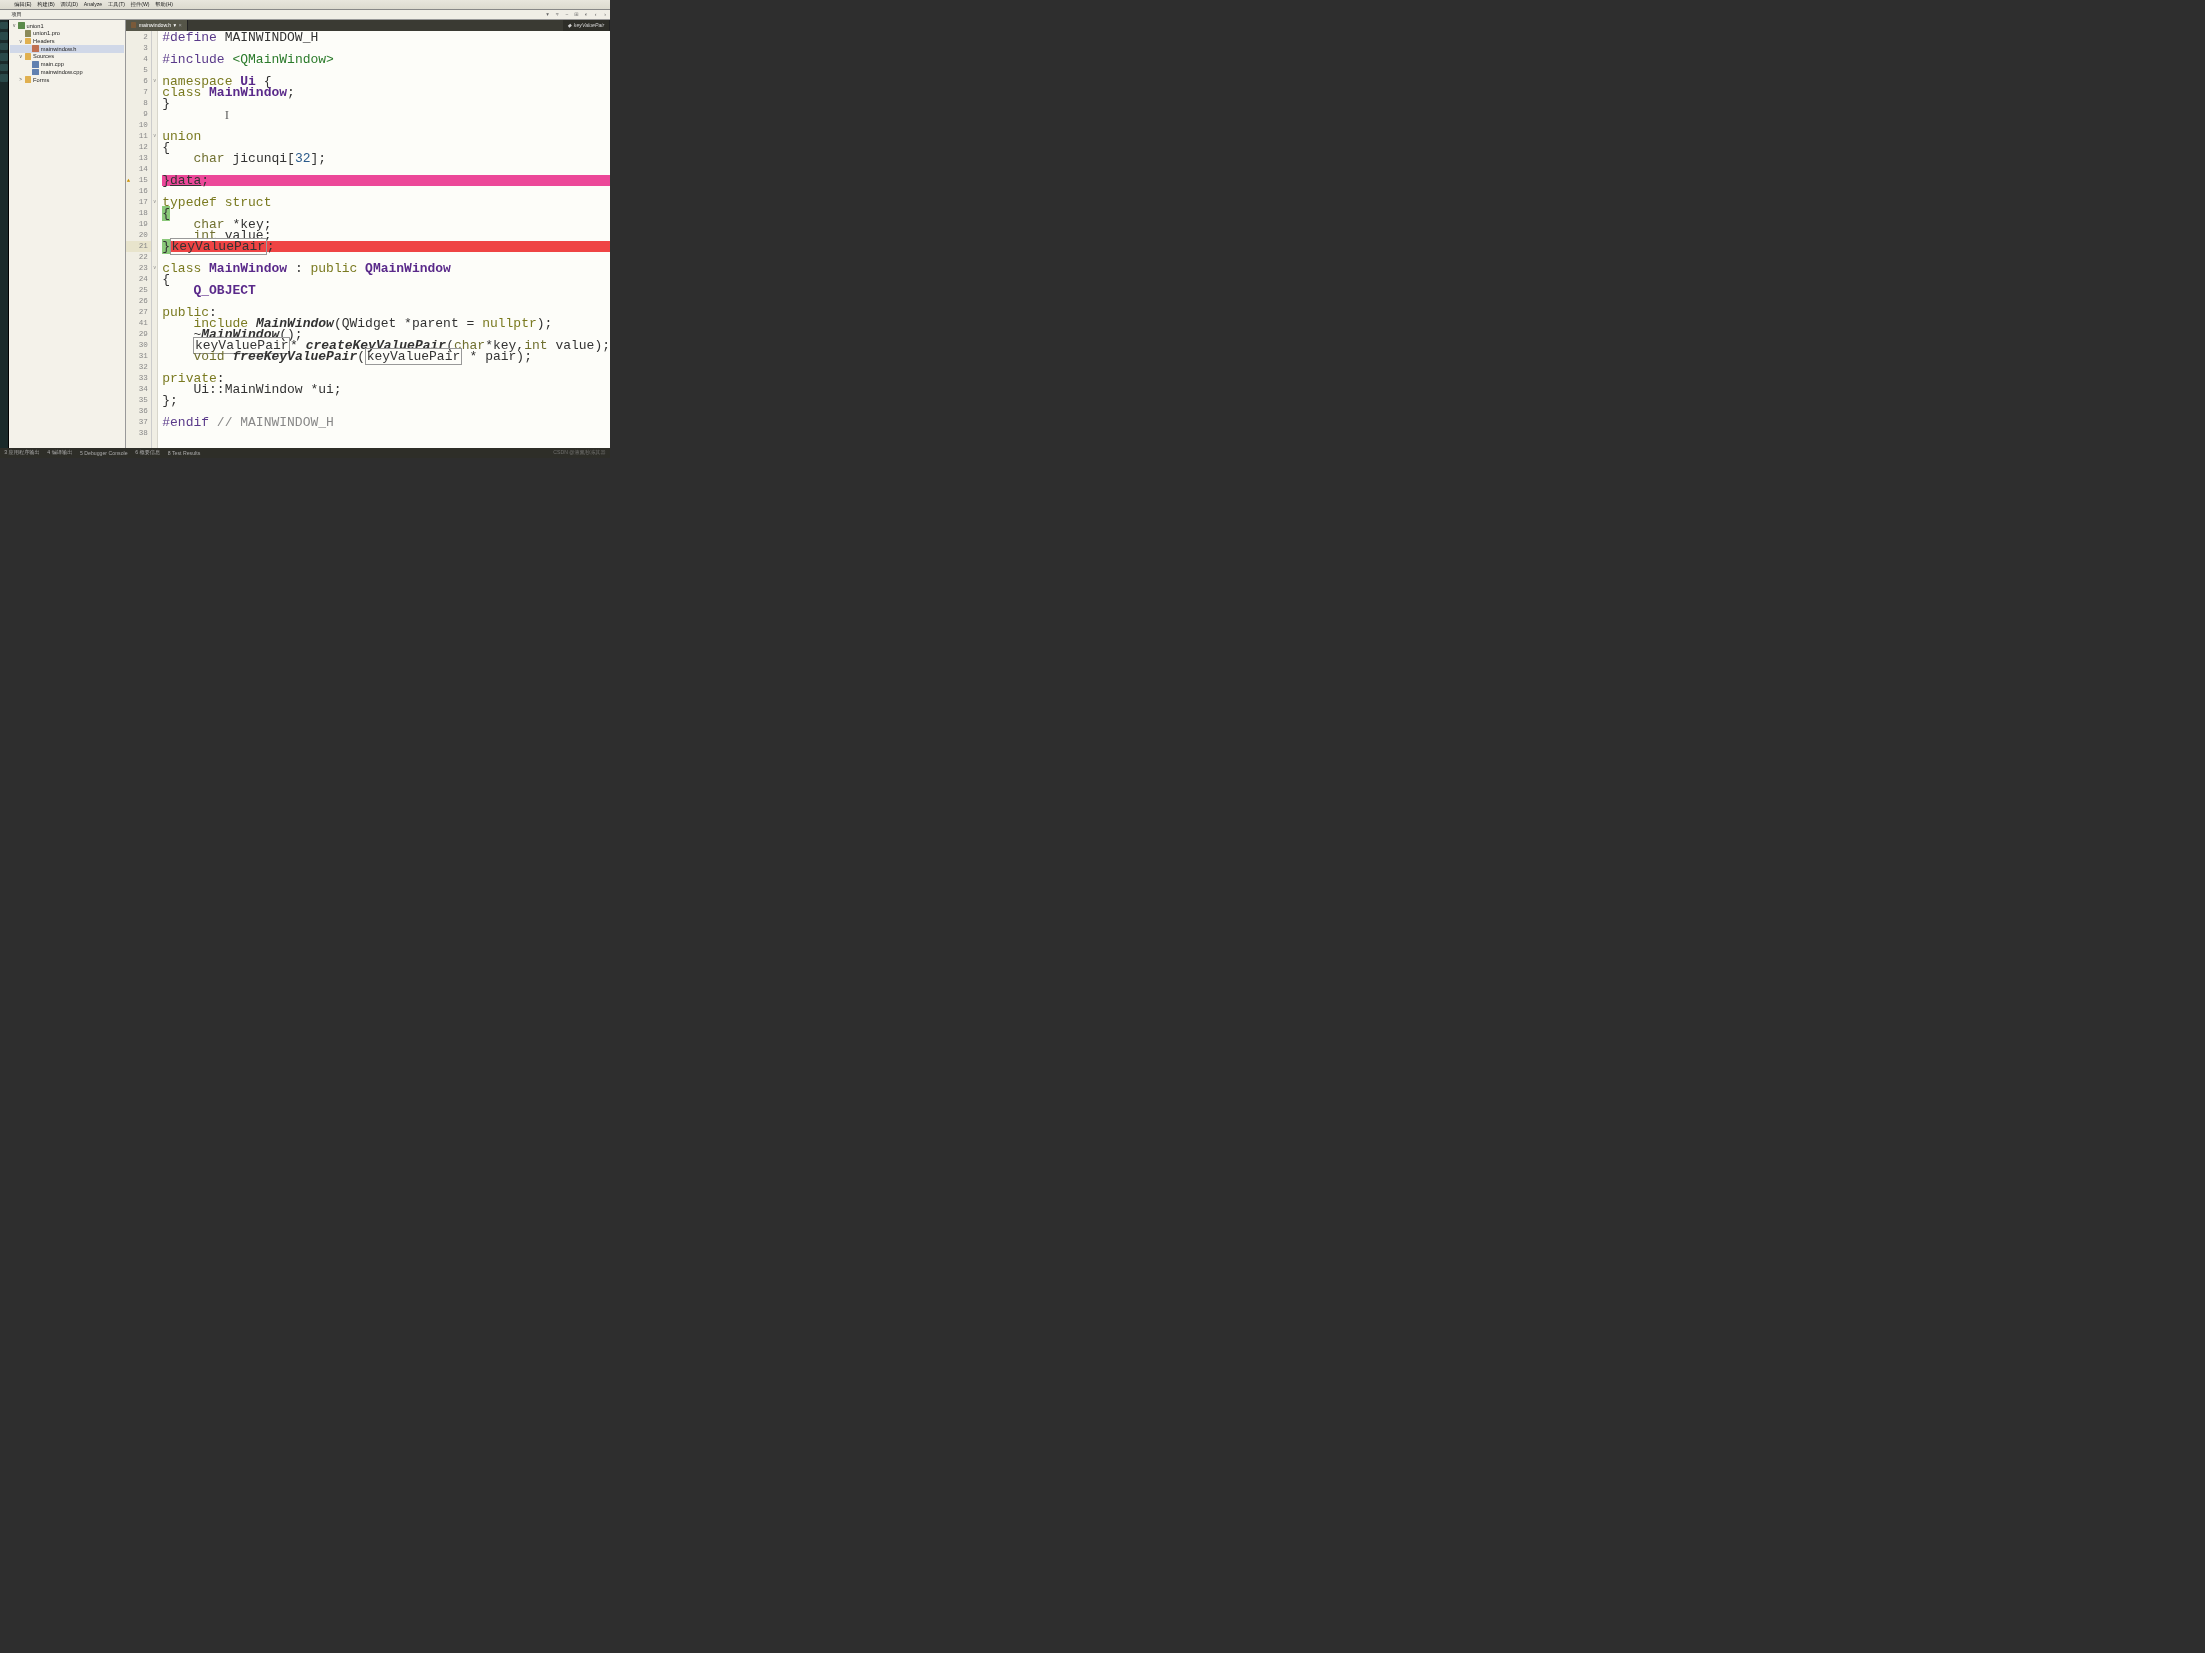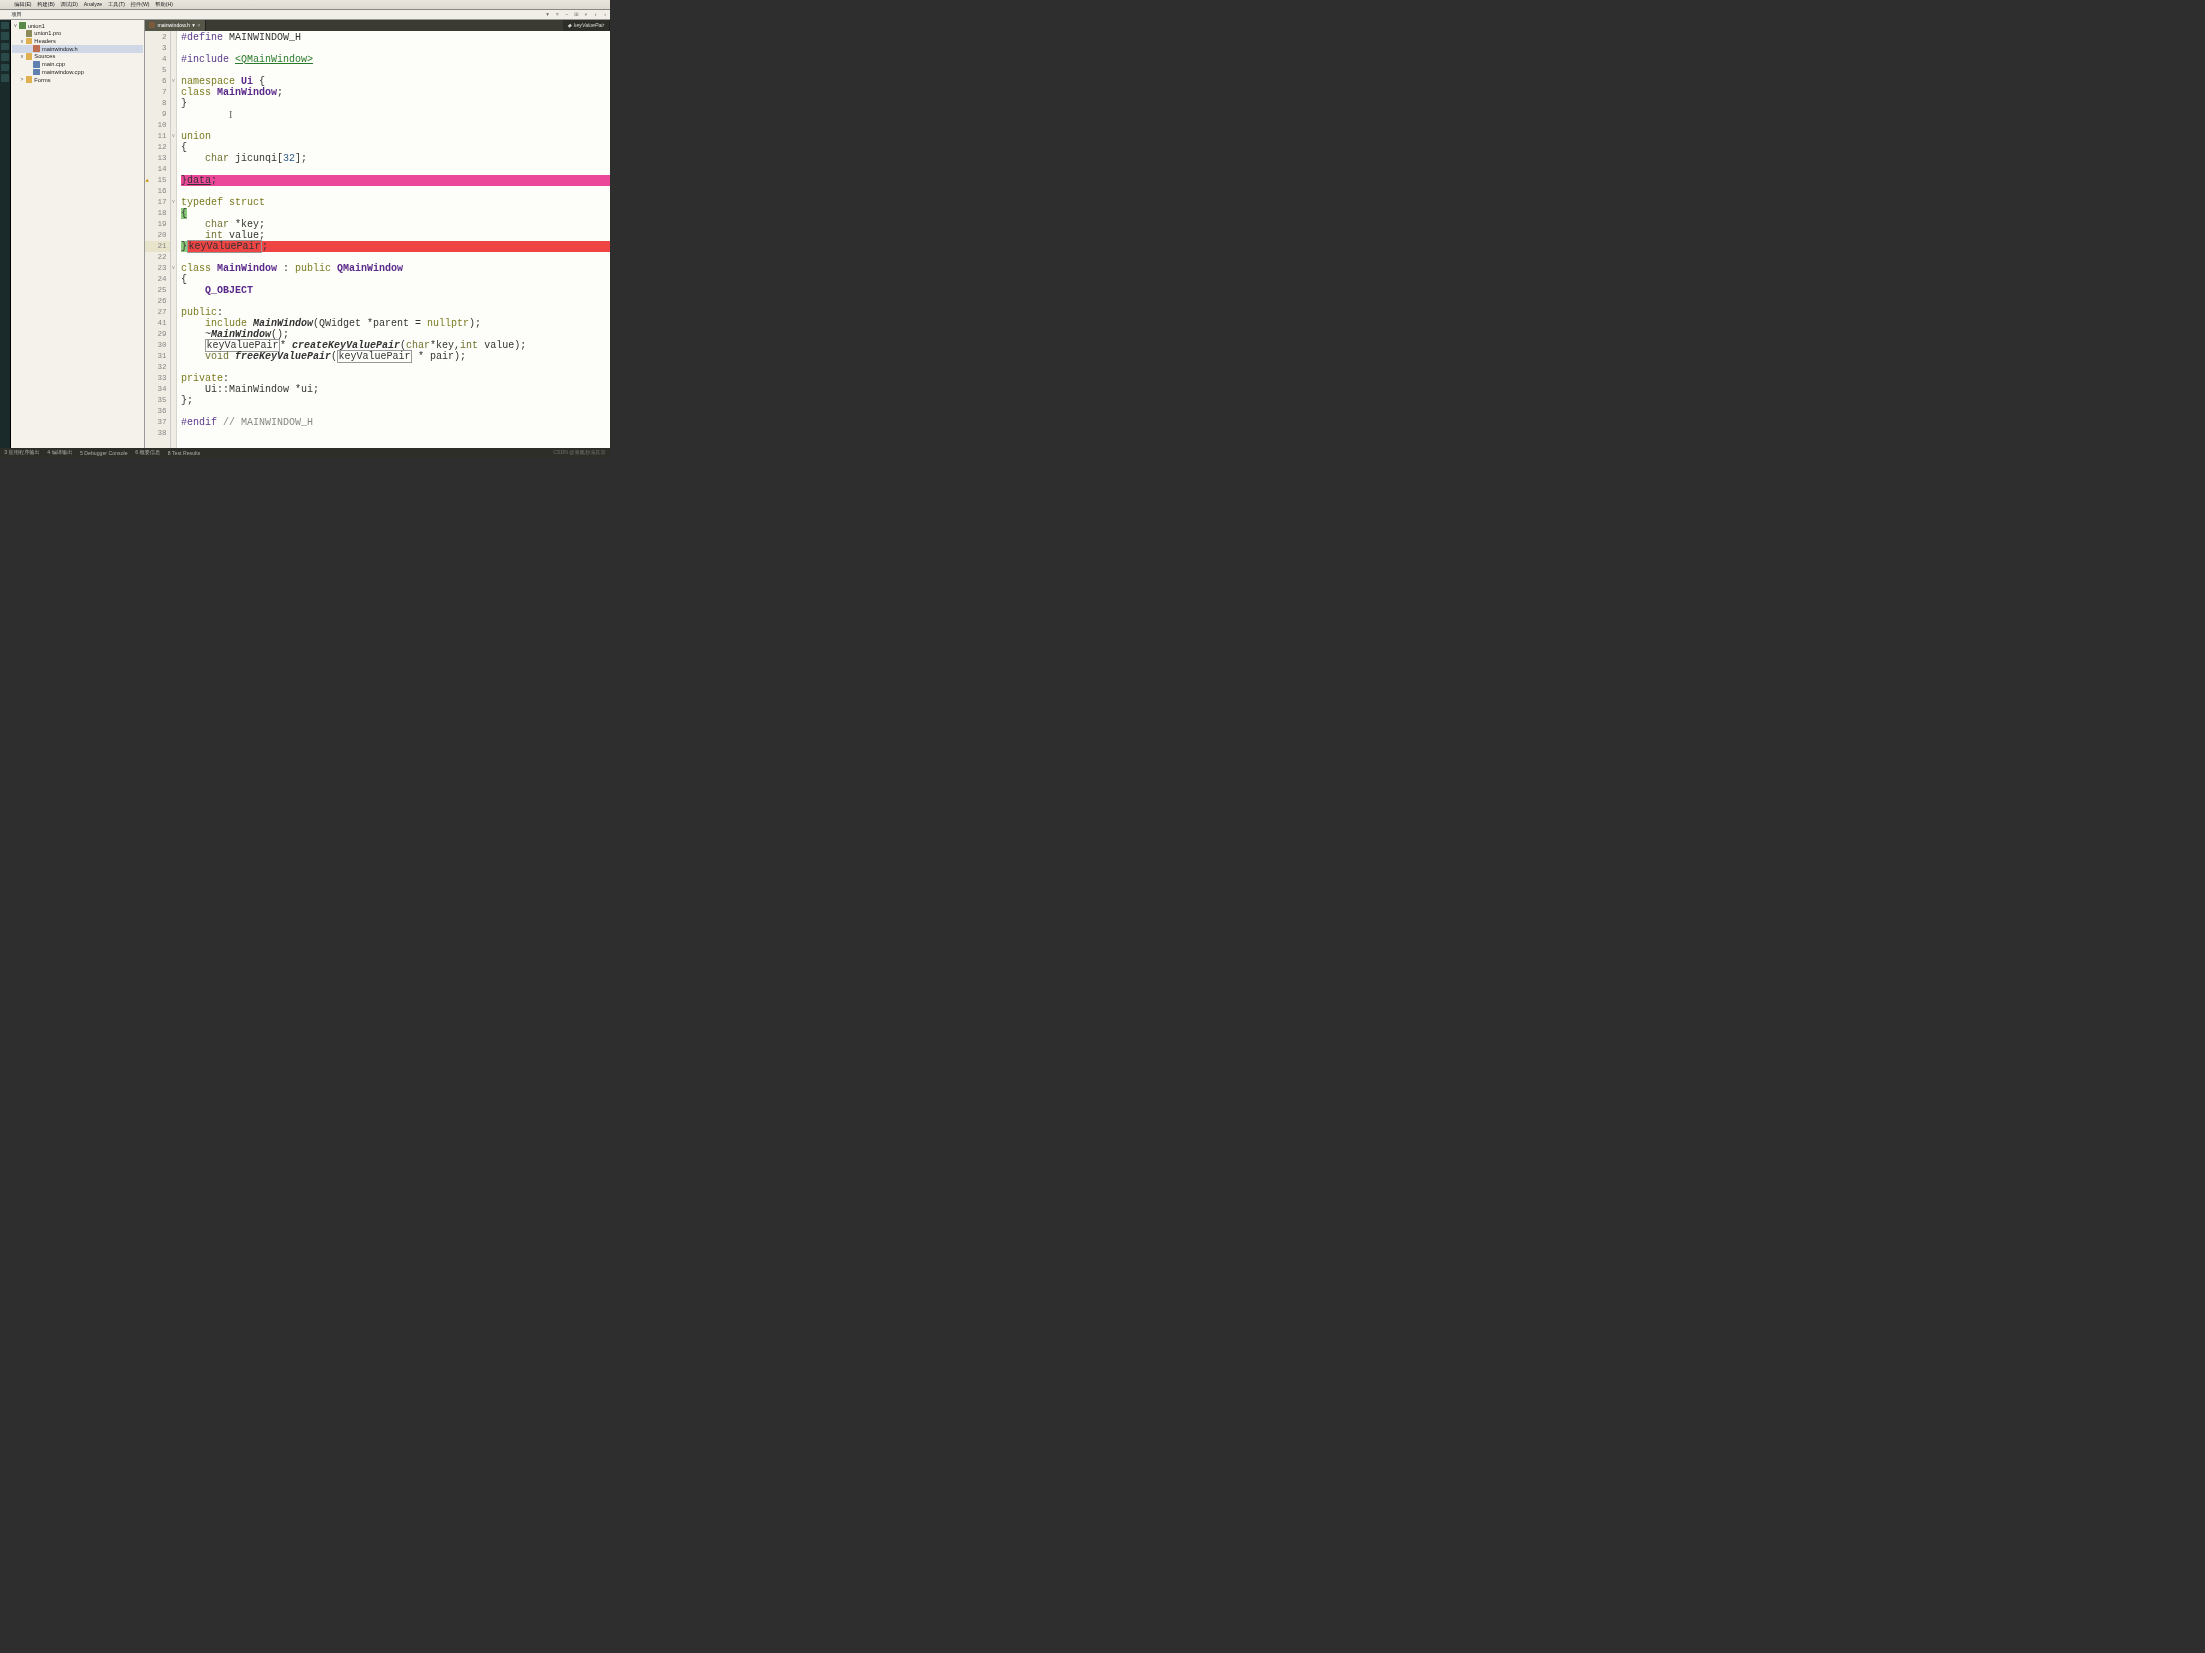--- a/index.html
+++ b/index.html
@@ -100,32 +100,32 @@
   user-select: none;
   min-width: 26px;
 }
 .gline { height: 11px; line-height: 11px; display: flex; align-items: center; justify-content: flex-end; padding-right: 2.9px; position: relative; }
 .gline .mark { position: absolute; left: 1px; color: #cc9000; font-size: 5.7px; }
 .fold-col { width: 6.7px; background: #f0eee4; border-right: 0.5px solid #d8d6cc; }
 .fline { height: 11px; display: flex; align-items: center; justify-content: center; color: #888; font-size: 4.8px; }
 .code {
   flex: 1;
   font-family: "Consolas", "Courier New", monospace;
-  font-size: 10px;
+  font-size: 13px;
   color: #333;
   padding: 1px 0 1px 3.8px;
 }
 .cline { height: 11px; line-height: 11px; white-space: pre; }
 .cline.hilite { background: #ec4899; }
 .cline.curr { background: #ef4444; }
 .kw { color: #7a7a20; font-weight: normal; }
 .kw2 { color: #707030; }
 .pp { color: #5a3a8a; }
 .type { color: #5a2a8a; font-weight: bold; }
-.str { color: #2a7a2a; text-decoration: underline; }
+.str { color: #2a7a2a; }
 .cmt { color: #888; }
 .ident { color: #333; }
 .func { color: #333; font-weight: bold; font-style: italic; }
 .num { color: #2a5a8a; }
 .under { text-decoration: underline; }
 .box { border: 0.5px solid #999; padding: 0 0.5px; }
 .brace-hi { background: #8ac87a; }
 .statusbar {
   background: #2e2e28;
   height: 9.5px;

